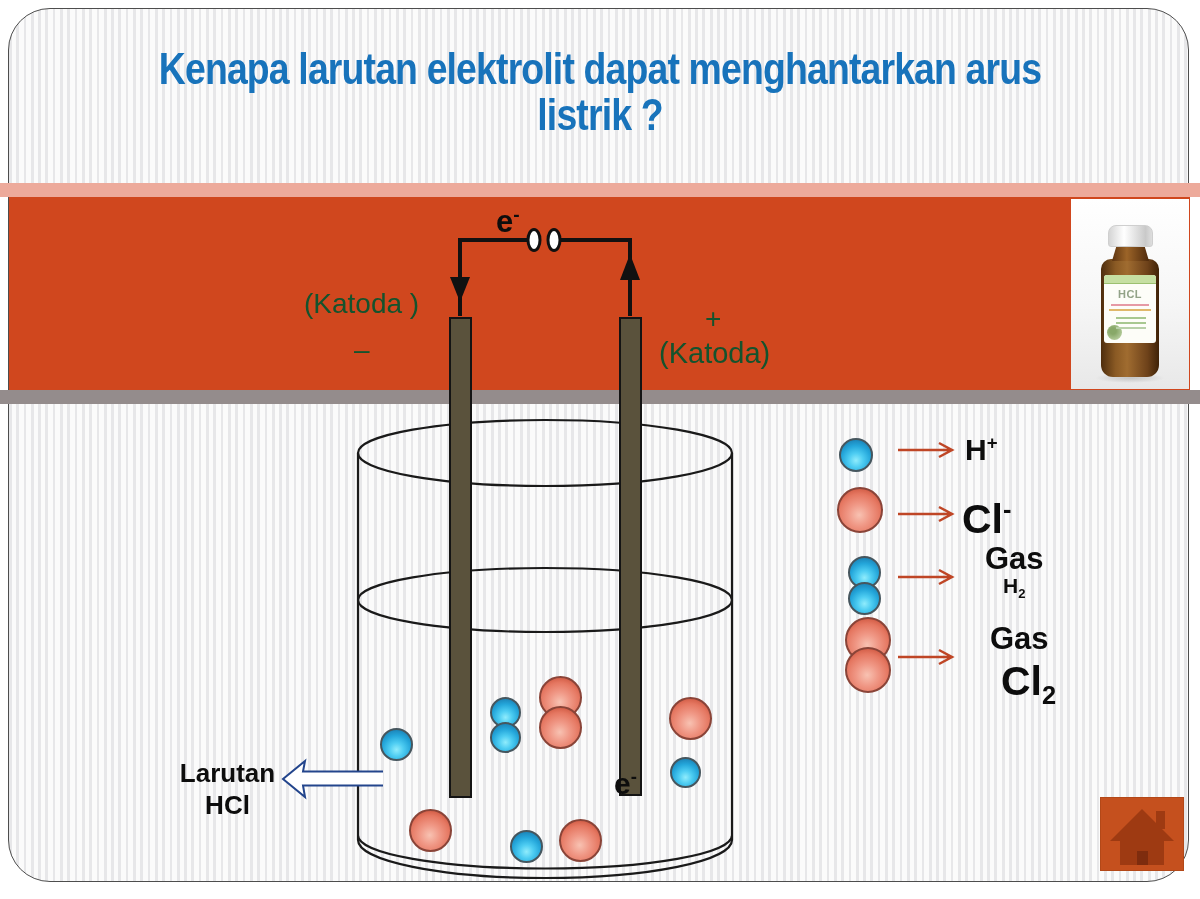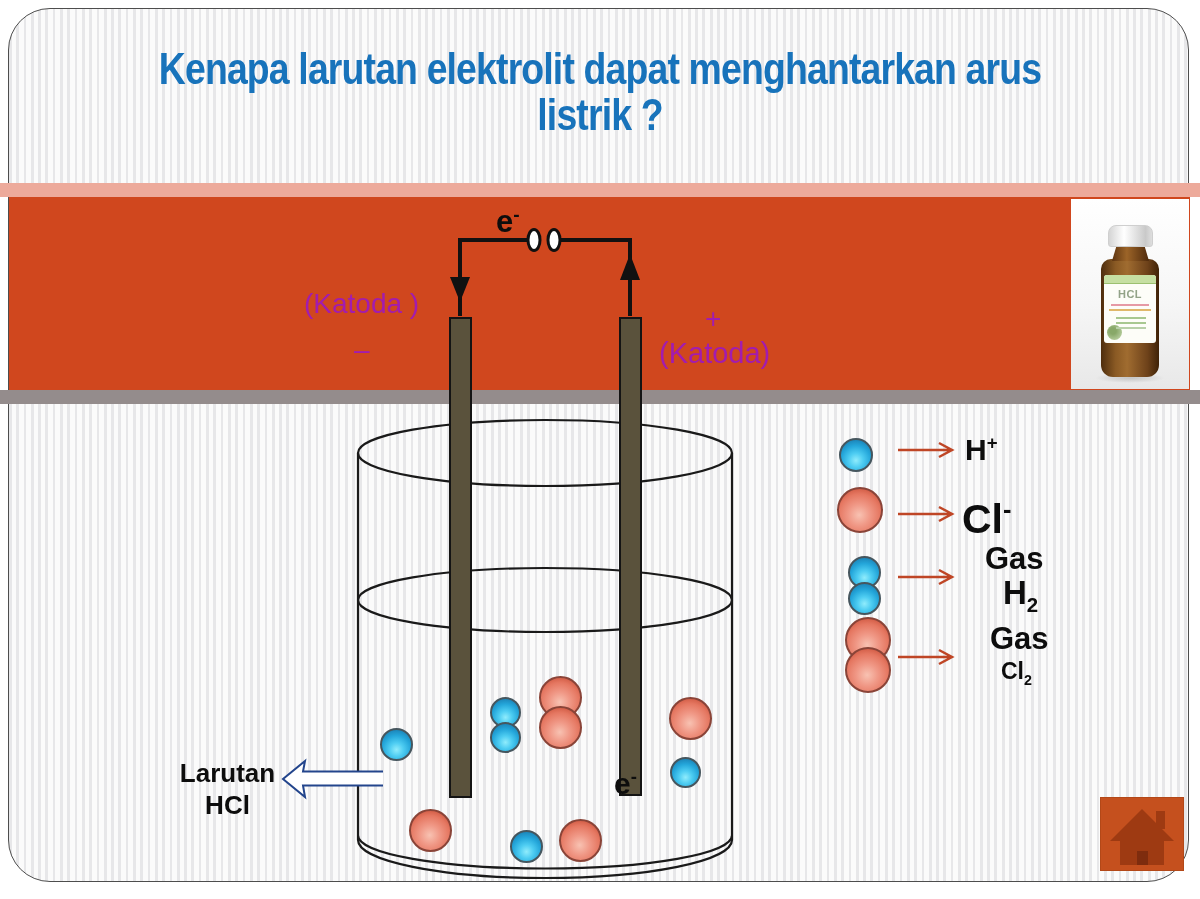--- a/index.html
+++ b/index.html
@@ -19,21 +19,21 @@
     font-size:44px;font-weight:bold;color:#1873bb;line-height:1.05;
     letter-spacing:-1px;transform:scaleX(0.85);z-index:7;
   }
   
   .strip{position:absolute;left:0;width:1200px;z-index:2;}
   .strip.pink{top:183px;height:14px;background:#edaa9b;}
   .strip.gray{top:390px;height:14px;background:#948c8c;}
   .banner{position:absolute;left:9px;top:197px;width:1181px;height:193px;background:#d0471e;z-index:2;}
 
   
-  .btxt{position:absolute;color:#a21caf;font-size:28px;z-index:7;white-space:nowrap;}
+  .btxt{position:absolute;color:#14532d;font-size:28px;z-index:7;white-space:nowrap;}
   .elabel{position:absolute;color:#0d0d0d;font-weight:bold;font-size:31px;z-index:7;white-space:nowrap;}
   .elabel sup{font-size:62%;}
 
   
   .bottle-photo{position:absolute;left:1071px;top:199px;width:118px;height:190px;z-index:3;
     background:linear-gradient(180deg,#ffffff 0%,#f6f6f6 55%,#e8e8e8 100%);}
   .bottle-photo *{position:absolute;}
   .b-cap{left:37px;top:26px;width:45px;height:22px;border-radius:8px 8px 3px 3px;
     background:linear-gradient(90deg,#d5d5d5,#ffffff 35%,#c9c9c9 85%,#dedede);border:1px solid #cfcfcf;box-sizing:border-box;}
   .b-neck{left:41px;top:47px;width:37px;height:15px;background:linear-gradient(90deg,#5d3410,#9c6428 40%,#4f2a0c);
@@ -171,25 +171,25 @@
 <div class="sphere red legend-sphere" style="left:845px;top:617px;width:46px;height:46px;"></div>
 <div class="sphere red legend-sphere" style="left:845px;top:647px;width:46px;height:46px;"></div>
 
 <div class="ltxt" style="left:965px;top:432px;font-size:30px;">
   <span>H</span><sup>+</sup>
 </div>
 <div class="ltxt" style="left:962px;top:495px;font-size:41px;">
   <span>Cl</span><sup>-</sup>
 </div>
 <div class="ltxt" style="left:985px;top:541px;font-size:31px;">Gas</div>
-<div class="ltxt" style="left:1003px;top:574px;font-size:33px;">
+<div class="ltxt" style="left:1003px;top:574px;font-size:21px;">
   <span>H</span><sub>2</sub>
 </div>
 <div class="ltxt" style="left:990px;top:621px;font-size:31px;">Gas</div>
-<div class="ltxt" style="left:1001px;top:658px;font-size:23px;">
+<div class="ltxt" style="left:1001px;top:658px;font-size:41px;">
   <span>Cl</span><sub>2</sub>
 </div>
 
 <div class="home-btn">
   <svg width="84" height="74" viewBox="0 0 84 74">
     <rect x="56" y="14" width="9" height="18" fill="#9e3a12"></rect>
     <polygon points="42,12 10,44 74,44" fill="#9e3a12"></polygon>
     <rect x="20" y="42" width="44" height="26" fill="#9e3a12"></rect>
     <rect x="37" y="54" width="11" height="14" fill="#7e2c0e"></rect>
   </svg>

